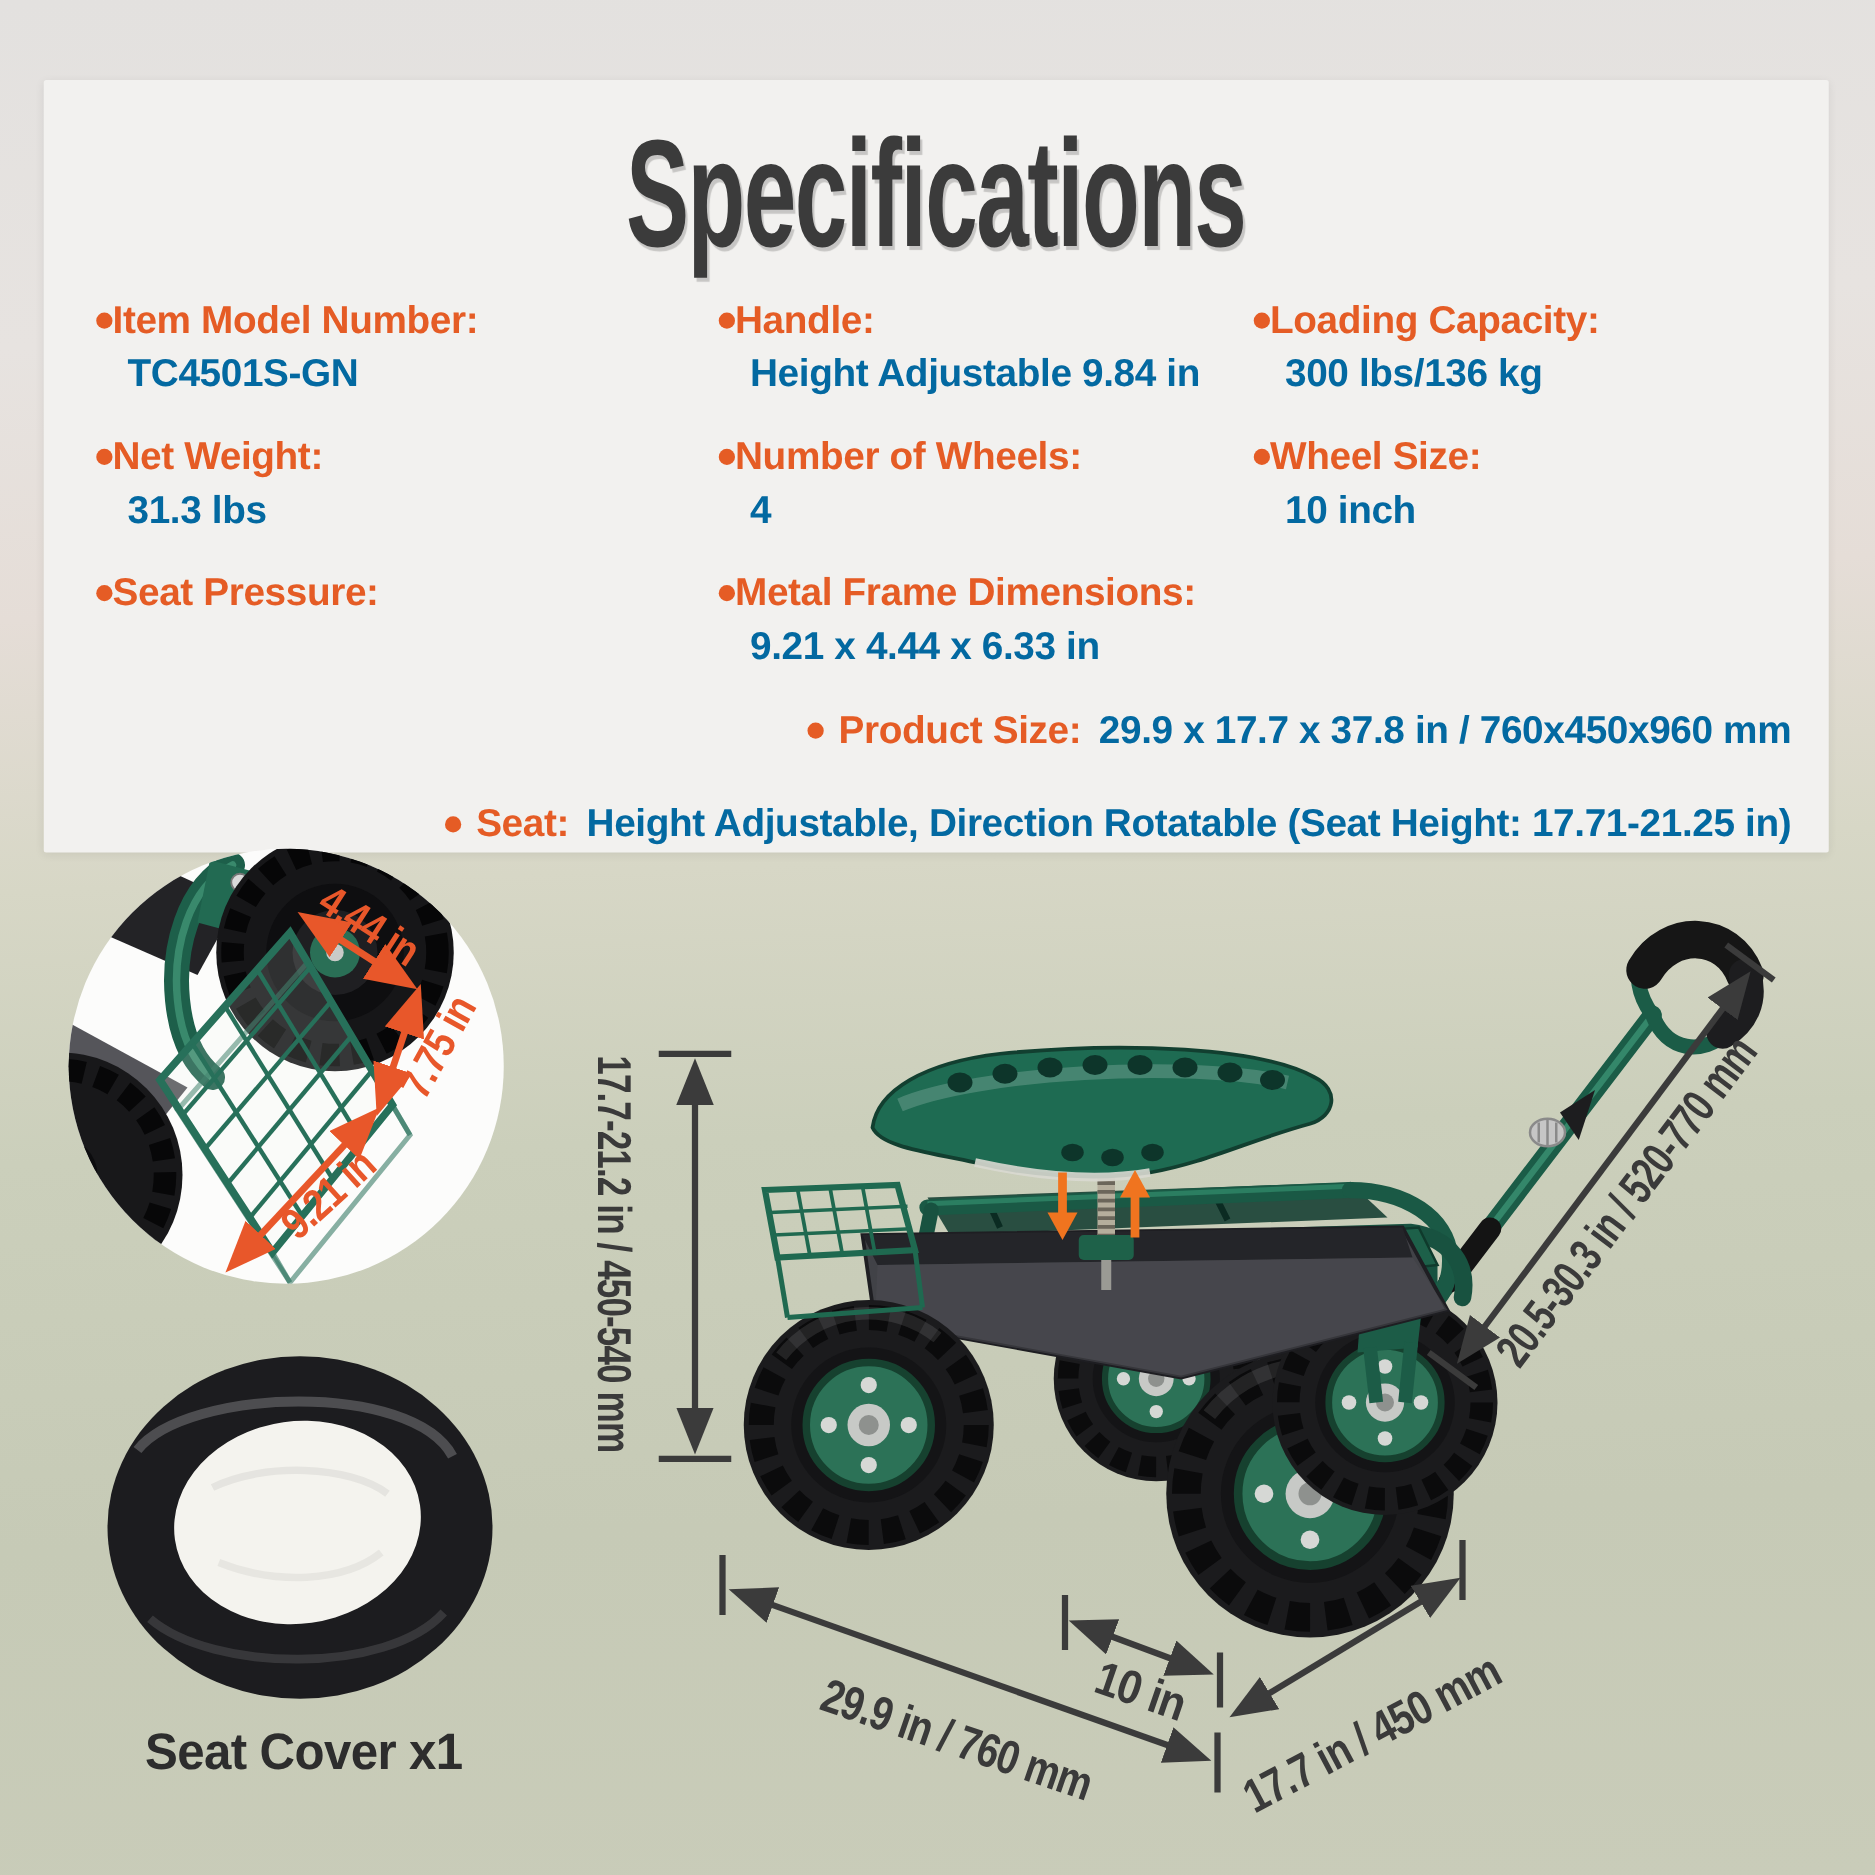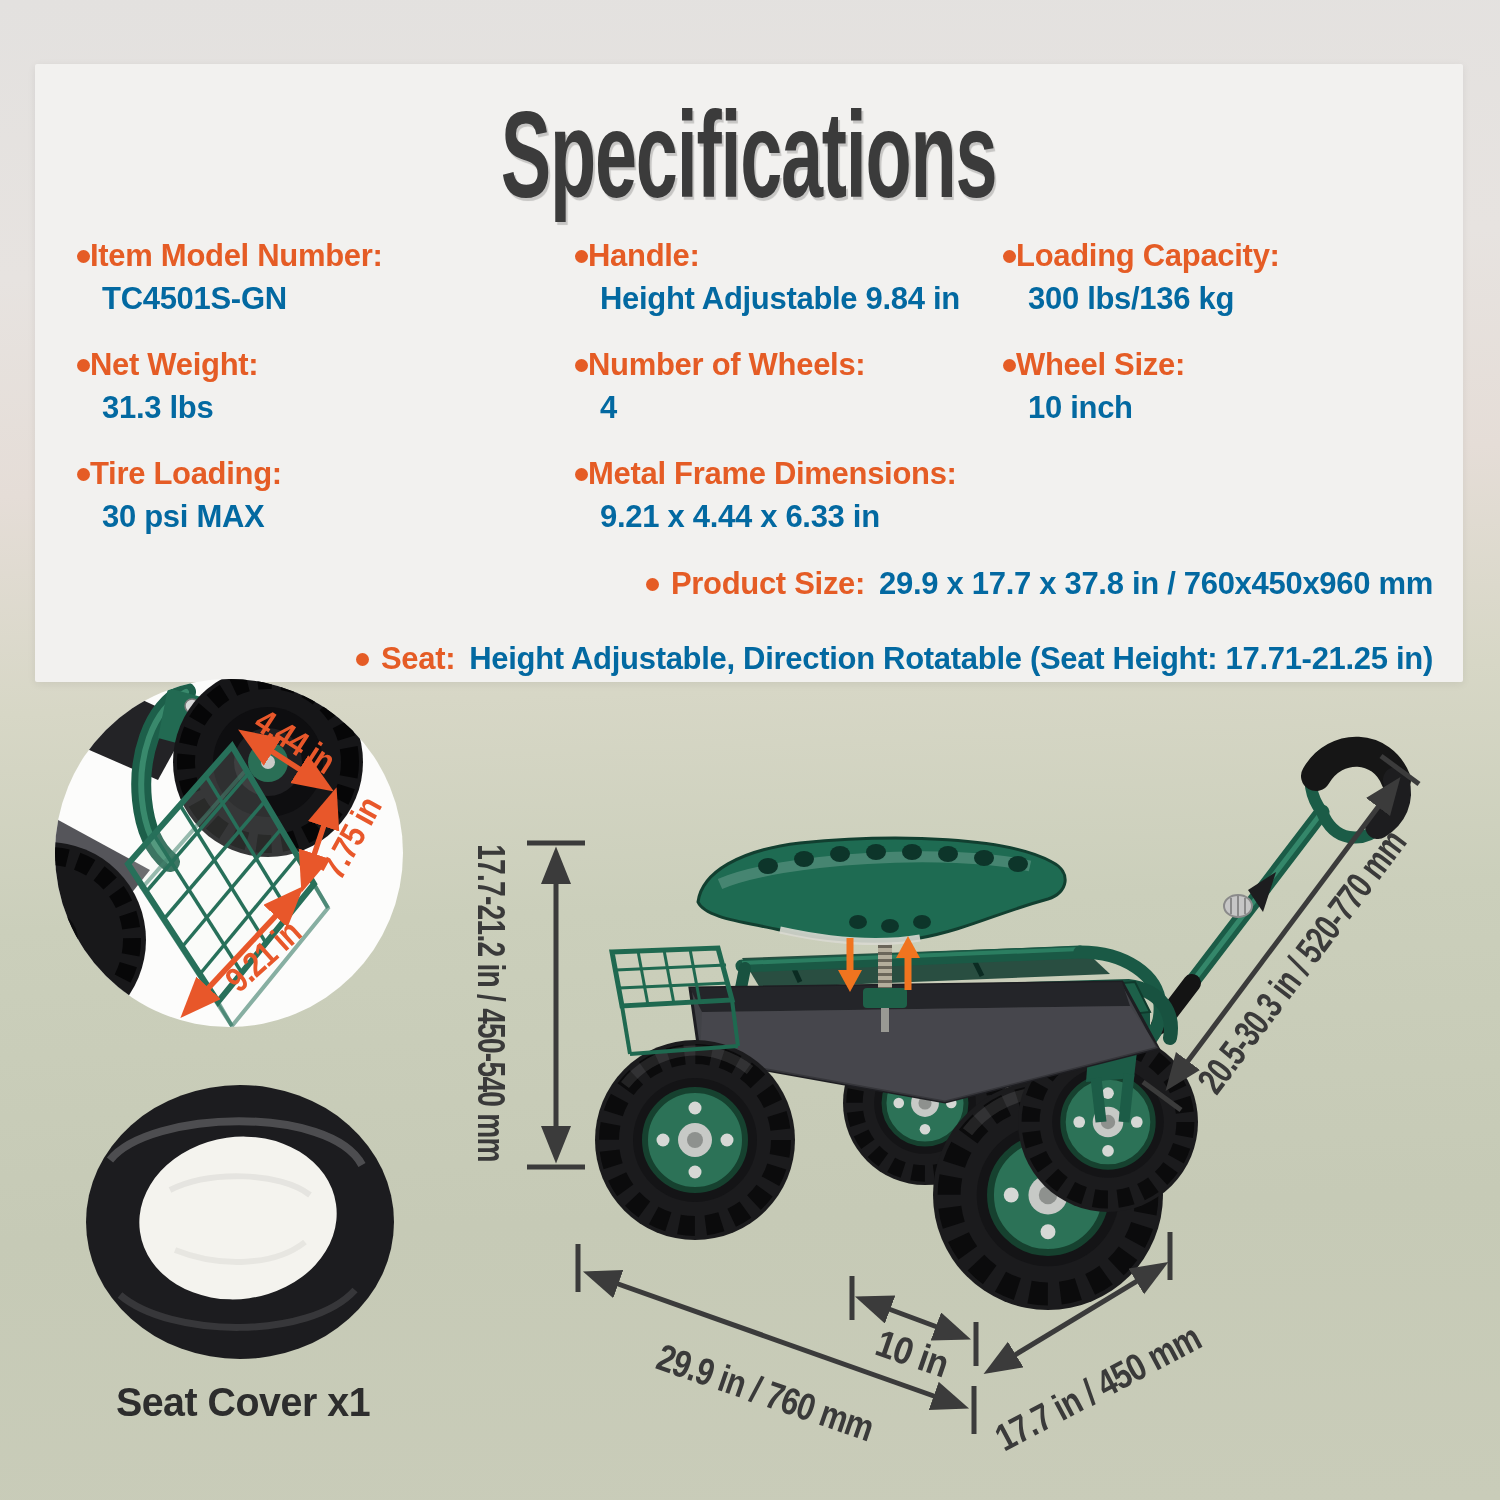--- a/index.html
+++ b/index.html
@@ -88,23 +88,22 @@
       <div class="spec-item">
         <div class="label-row">
             <span class="bullet"></span>
           <span class="s-label">Wheel Size:</span>
           </div>
         <div class="s-value">10 inch</div>
       </div>
       <div class="spec-item">
         <div class="label-row">
             <span class="bullet"></span>
-          <span class="s-label">Tire Loading:</span>
-          </div>
-        <div class="s-value">30 psi MAX</div>
+          <span class="s-label">Seat Pressure:</span>
+          </div>
       </div>
       <div class="spec-item">
         <div class="label-row">
             <span class="bullet"></span>
           <span class="s-label">Metal Frame Dimensions:</span>
           </div>
         <div class="s-value">9.21 x 4.44 x 6.33 in</div>
       </div>
     </div>
 

